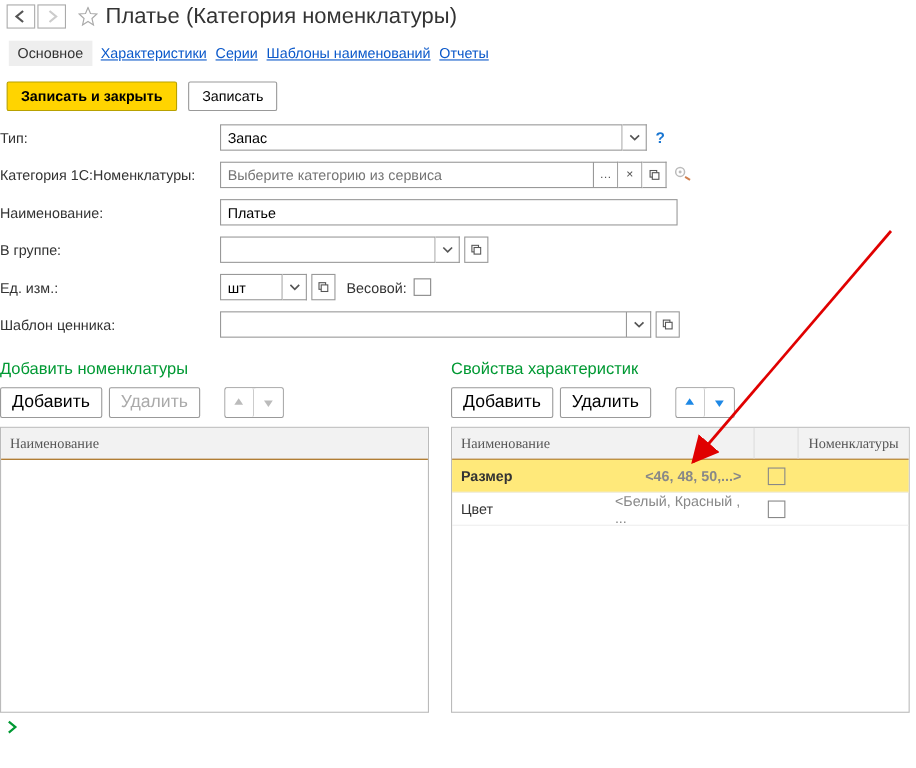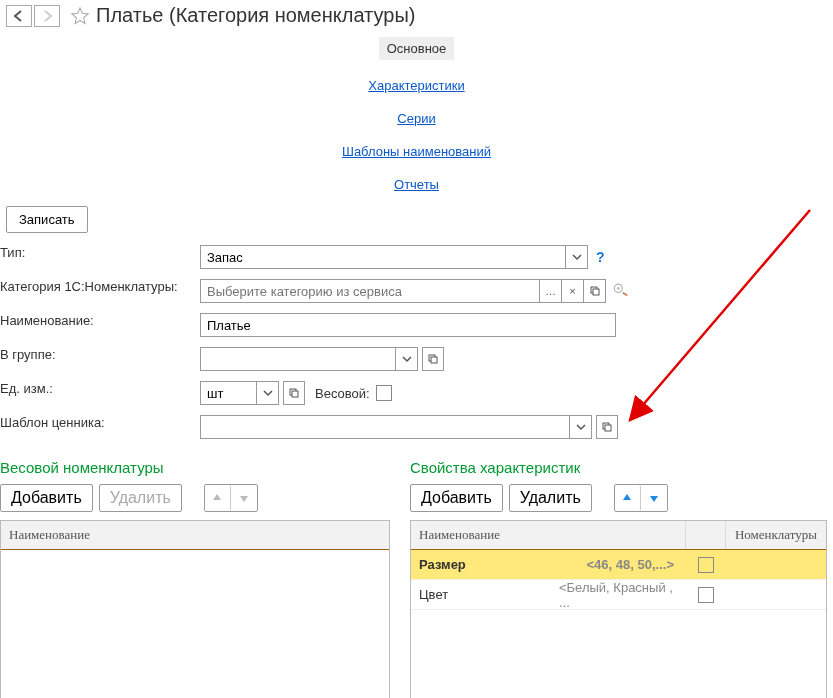--- a/index.html
+++ b/index.html
@@ -1,38 +1,38 @@
 <!DOCTYPE html>
 <html><head>
 <meta charset="utf-8">
 <style>
   * { box-sizing: border-box; }
   body { margin: 0; padding: 0; font-family: Arial, sans-serif; font-size: 13px; color: #333; background: #fff; width: 833px; position: relative; }
 
   
-  .titlebar { display: flex; align-items: center; padding: 4px 6px; }
+  .titlebar { display: flex; padding: 4px 6px; }
   .nav-btn { width: 26px; height: 22px; border: 1px solid #aaa; background: #fff; margin-right: 2px; display: inline-flex; align-items: center; justify-content: center; cursor: pointer; }
   .nav-btn svg { width: 14px; height: 12px; }
   .star { width: 24px; height: 22px; display: inline-flex; align-items: center; justify-content: center; margin: 0 4px 0 6px; }
   .star svg { width: 18px; height: 18px; }
   .title-text { font-size: 20px; color: #333; }
 
   
-  .tabs { display: flex; gap: 18px; padding: 6px 8px 10px 8px; align-items: center; flex-direction: column; }
+  .tabs { display: flex; gap: 8px; padding: 6px 8px 10px 8px; align-items: center; }
   .tab { color: #0a58ca; text-decoration: underline; cursor: pointer; }
   .tab.active { background: #eee; color: #333; text-decoration: none; padding: 4px 8px; }
 
   
   .toolbar-actions { padding: 4px 6px 12px 6px; display: flex; gap: 10px; }
   .btn { border: 1px solid #999; background: #fff; padding: 5px 12px; cursor: pointer; font-size: 13px; border-radius: 2px; }
   .btn.primary { background: #ffd400; border-color: #b8a100; font-weight: bold; }
 
   
   .form-area { padding: 0 6px 6px 0; }
-  .form-row { display: flex; align-items: flex-start; margin-bottom: 10px; }
+  .form-row { display: flex; align-items: center; margin-bottom: 10px; }
   .form-label { width: 200px; color: #333; padding-left: 0; }
   .field-wrap { display: flex; align-items: center; }
   .text-input { height: 24px; border: 1px solid #999; padding: 2px 6px; font-size: 13px; }
   .text-input.placeholder { color: #aaa; }
   .btn-square { width: 22px; height: 24px; border: 1px solid #999; border-left: none; background: #fff; display: inline-flex; align-items: center; justify-content: center; cursor: pointer; font-size: 11px; color: #555; }
   .btn-square.detached { border-left: 1px solid #999; margin-left: 4px; }
   .btn-square svg { width: 10px; height: 10px; }
   .help-q { color: #1976d2; margin-left: 8px; font-size: 14px; font-weight: bold; }
   .gear-icon { margin-left: 6px; display:inline-flex; align-items:center; }
   .gear-icon svg { width:18px; height:18px; }
@@ -104,20 +104,21 @@
 
 <div class="tabs">
   <span class="tab active">Основное</span>
   <span class="tab">Характеристики</span>
   <span class="tab">Серии</span>
   <span class="tab">Шаблоны наименований</span>
   <span class="tab">Отчеты</span>
 </div>
 
 <div class="toolbar-actions">
+  <button class="btn primary">Записать и закрыть</button>
   <button class="btn">Записать</button>
 </div>
 
 <div class="form-area">
 
   <div class="form-row">
     <div class="form-label">Тип:</div>
     <div class="field-wrap">
       <input class="text-input" style="width: 366px;" value="Запас">
       <div class="btn-square">
@@ -212,21 +213,21 @@
           </svg>
       </div>
     </div>
   </div>
 
 </div>
 
 <div class="cols">
 
   <div class="col col-left">
-    <div class="section-title">Весовой номенклатуры</div>
+    <div class="section-title">Добавить номенклатуры</div>
     <div class="section-toolbar">
       <button class="btn-tool">Добавить</button>
       <button class="btn-tool disabled">Удалить</button>
       <span style="width:10px"></span>
       <div class="arrow-group">
         <div class="arrow-btn">
             <svg viewBox="0 0 12 12">
               <path d="M6 2 L10 8 L2 8 Z" fill="#bbb"></path>
             </svg>
           </div>

